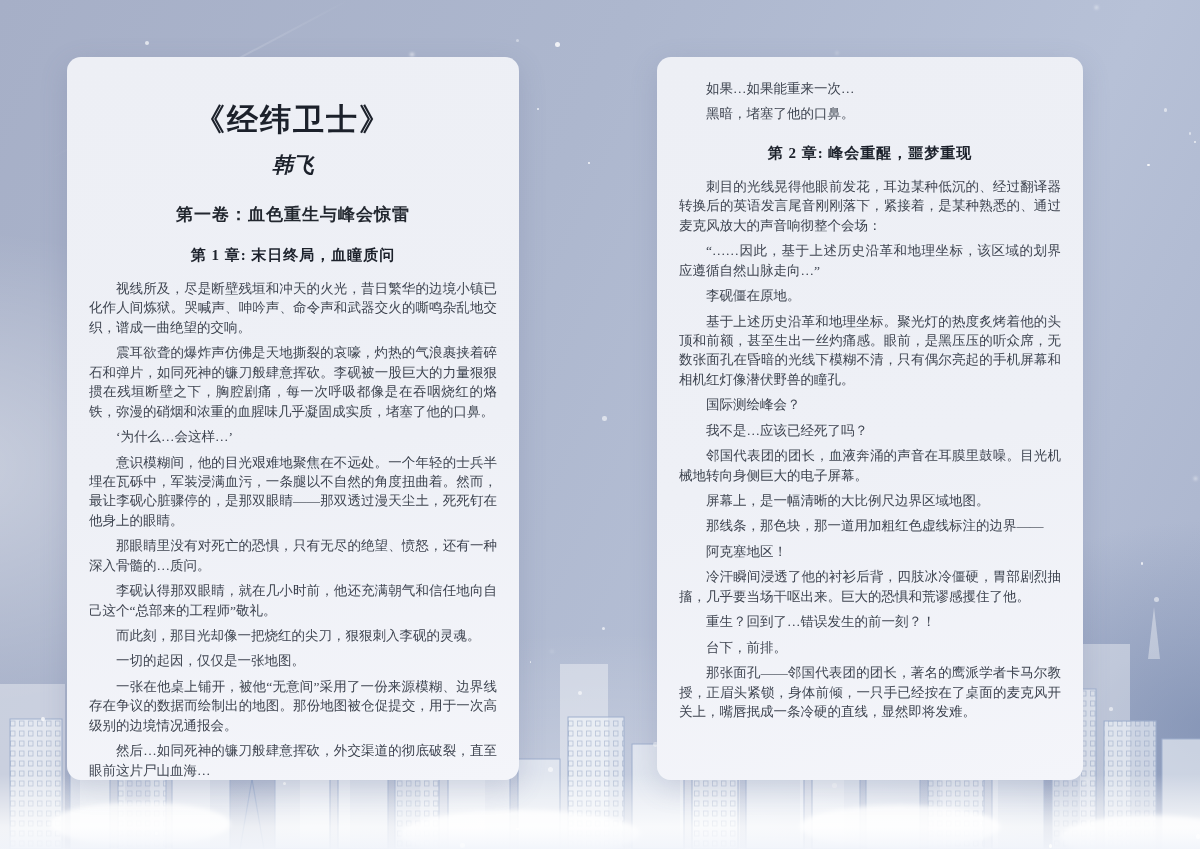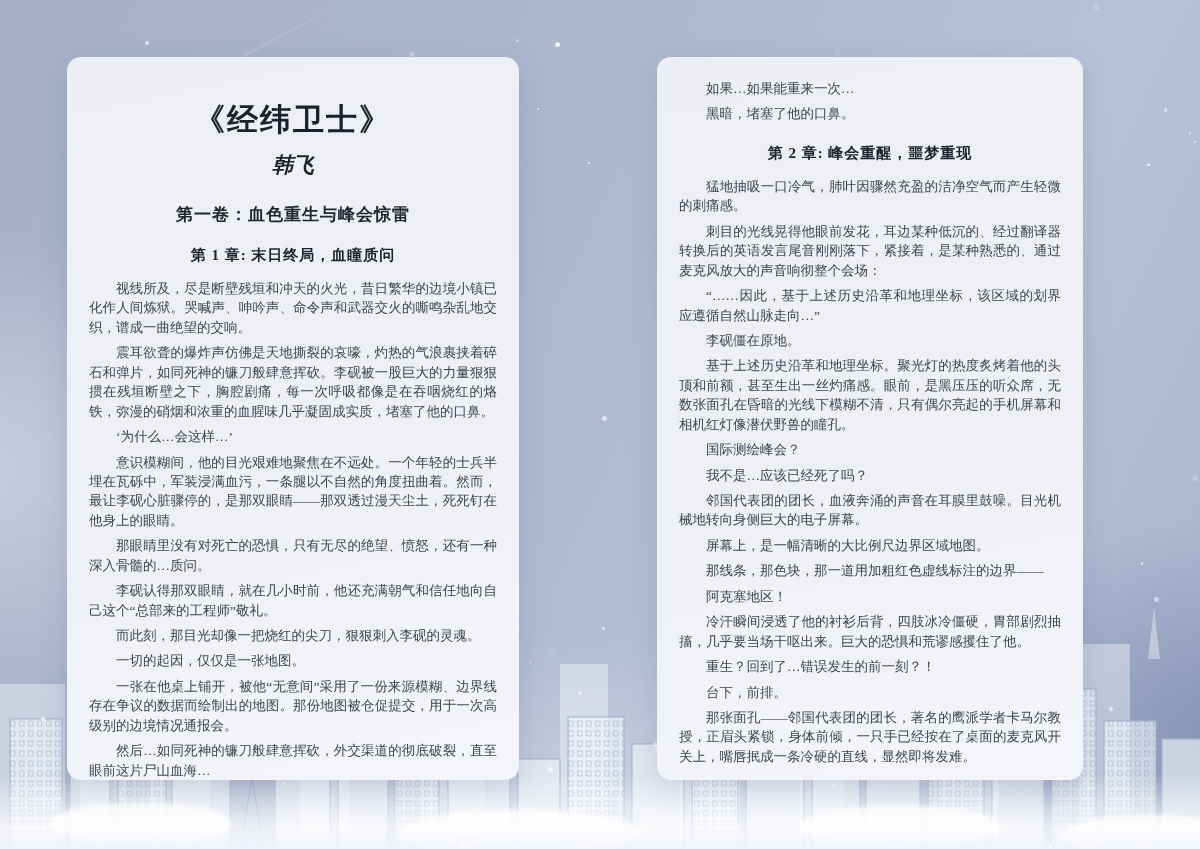--- a/index.html
+++ b/index.html
@@ -267,21 +267,20 @@
   </div>
 
   <div class="page page-right">
     <div class="page-inner">
       <div class="paras">
           <p class="para">如果…如果能重来一次…</p>
           <p class="para">黑暗，堵塞了他的口鼻。</p>
         </div>
       <h3 class="chapter-heading">第 2 章: 峰会重醒，噩梦重现</h3>
       <div class="paras">
-          <p class="para">猛地抽吸一口冷气，肺叶因骤然充盈的洁净空气而产生轻微的刺痛感。</p>
           <p class="para">刺目的光线晃得他眼前发花，耳边某种低沉的、经过翻译器转换后的英语发言尾音刚刚落下，紧接着，是某种熟悉的、通过麦克风放大的声音响彻整个会场：</p>
           <p class="para">“……因此，基于上述历史沿革和地理坐标，该区域的划界应遵循自然山脉走向…”</p>
           <p class="para">李砚僵在原地。</p>
           <p class="para">基于上述历史沿革和地理坐标。聚光灯的热度炙烤着他的头顶和前额，甚至生出一丝灼痛感。眼前，是黑压压的听众席，无数张面孔在昏暗的光线下模糊不清，只有偶尔亮起的手机屏幕和相机红灯像潜伏野兽的瞳孔。</p>
           <p class="para">国际测绘峰会？</p>
           <p class="para">我不是…应该已经死了吗？</p>
           <p class="para">邻国代表团的团长，血液奔涌的声音在耳膜里鼓噪。目光机械地转向身侧巨大的电子屏幕。</p>
           <p class="para">屏幕上，是一幅清晰的大比例尺边界区域地图。</p>
           <p class="para">那线条，那色块，那一道用加粗红色虚线标注的边界——</p>
           <p class="para">阿克塞地区！</p>

